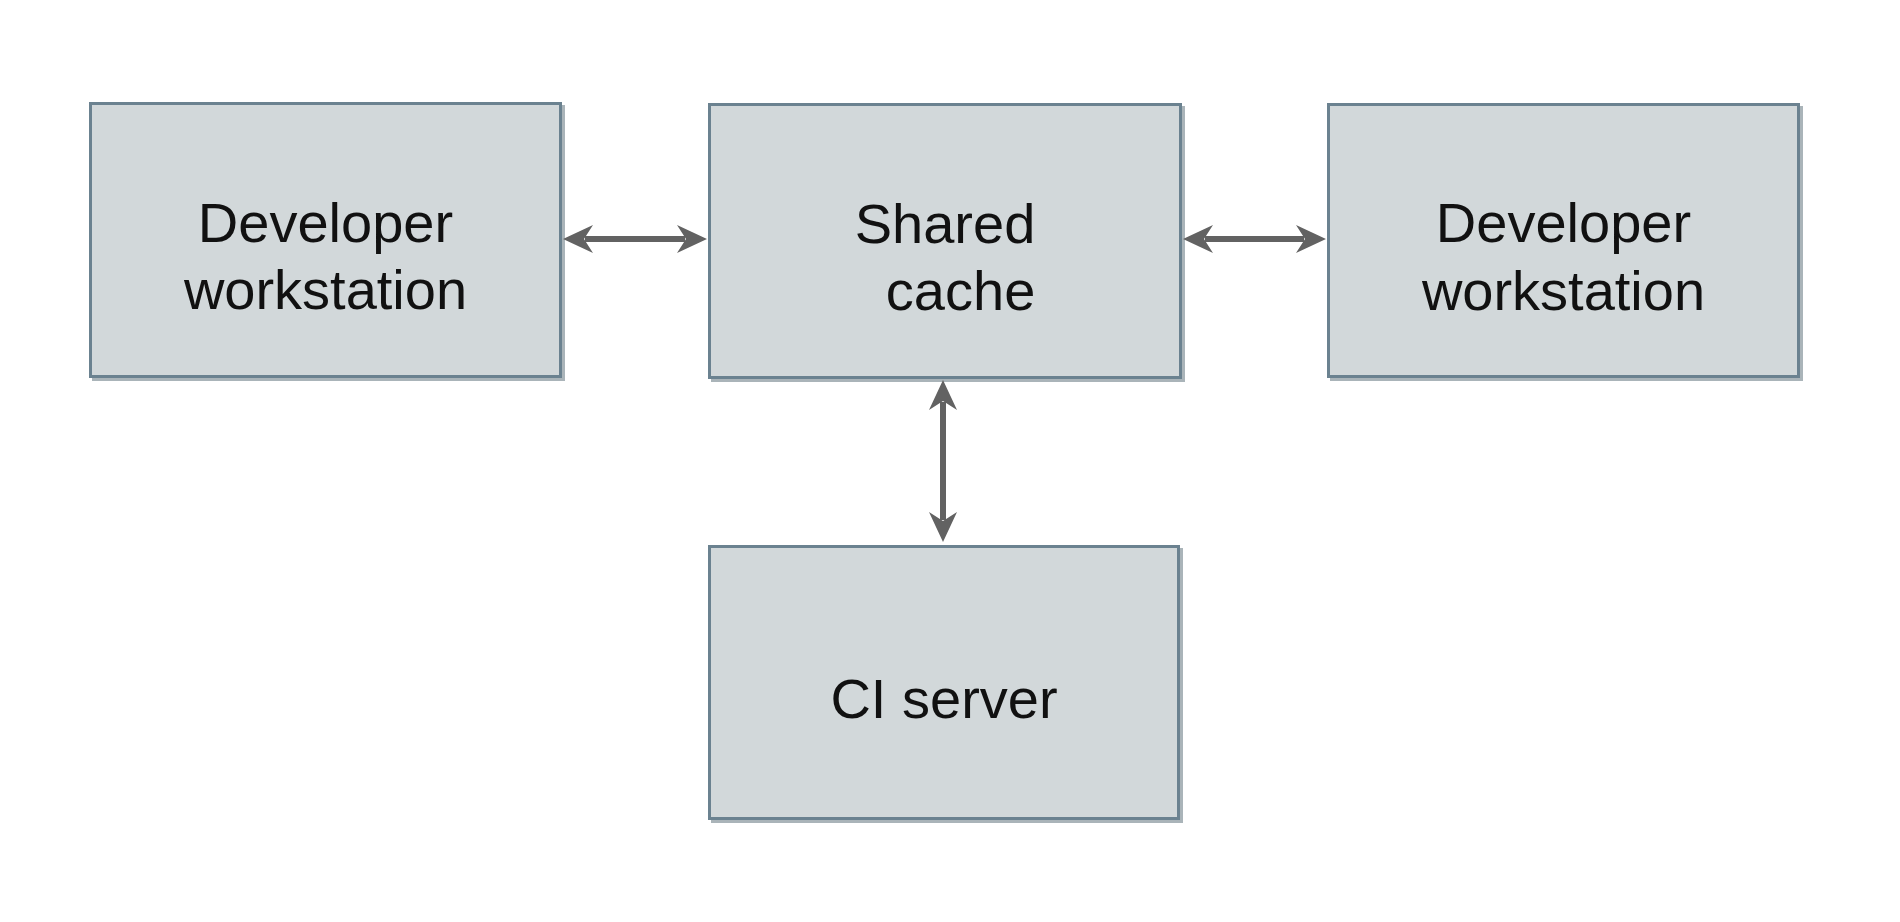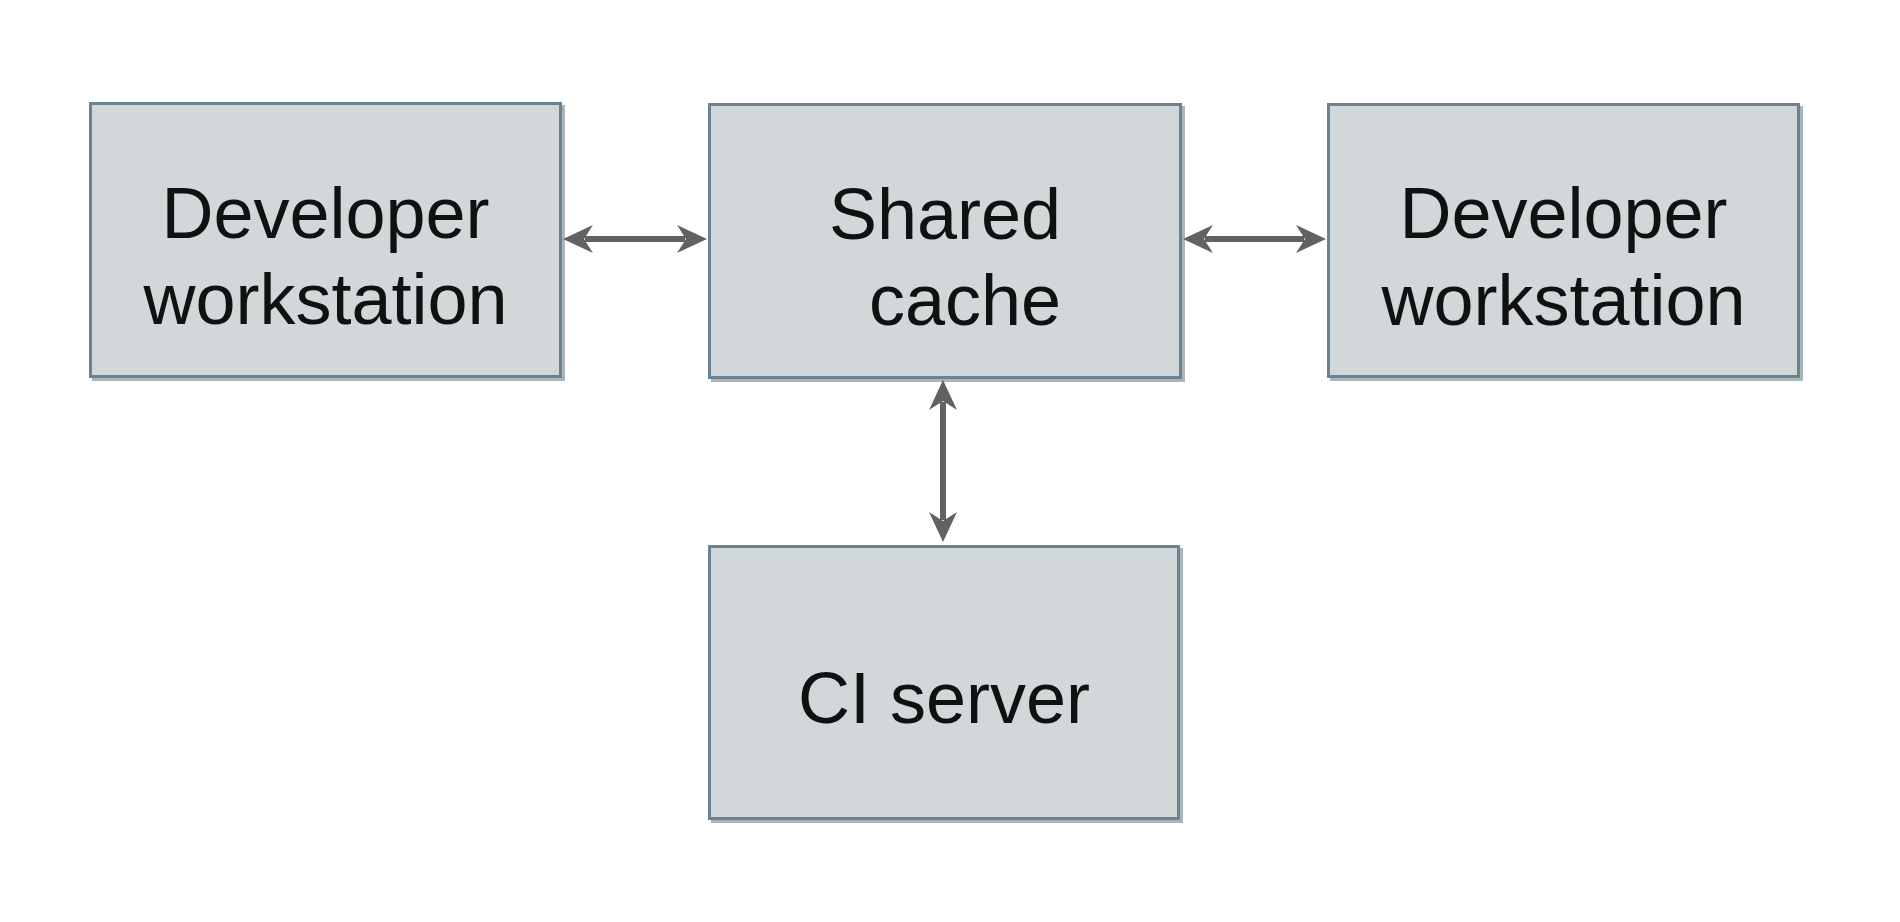--- a/index.html
+++ b/index.html
@@ -21,21 +21,21 @@
     background: var(--color-node_fill, #d2d8da);
     border: 3px solid var(--color-node_border, #6b8290);
     box-shadow: 3px 3px 0 var(--color-node_shadow, rgba(100,118,127,0.55));
     display: flex;
     align-items: center;
     justify-content: center;
     text-align: center;
   }
   .node .label {
     color: var(--color-text, #111111);
-    font-size: 72px;
+    font-size: 56px;
     line-height: 1.2;
     white-space: pre-line;
     letter-spacing: 0px;
     margin-top: 32px;
   }
   #node-dev-left   { left: 89px;   top: 102px; width: 473px; height: 276px; }
   #node-shared     { left: 708px;  top: 103px; width: 474px; height: 276px; text-align: right; }
   #node-dev-right  { left: 1327px; top: 103px; width: 473px; height: 275px; }
   #node-ci-server  { left: 708px;  top: 545px; width: 472px; height: 275px; }
 

